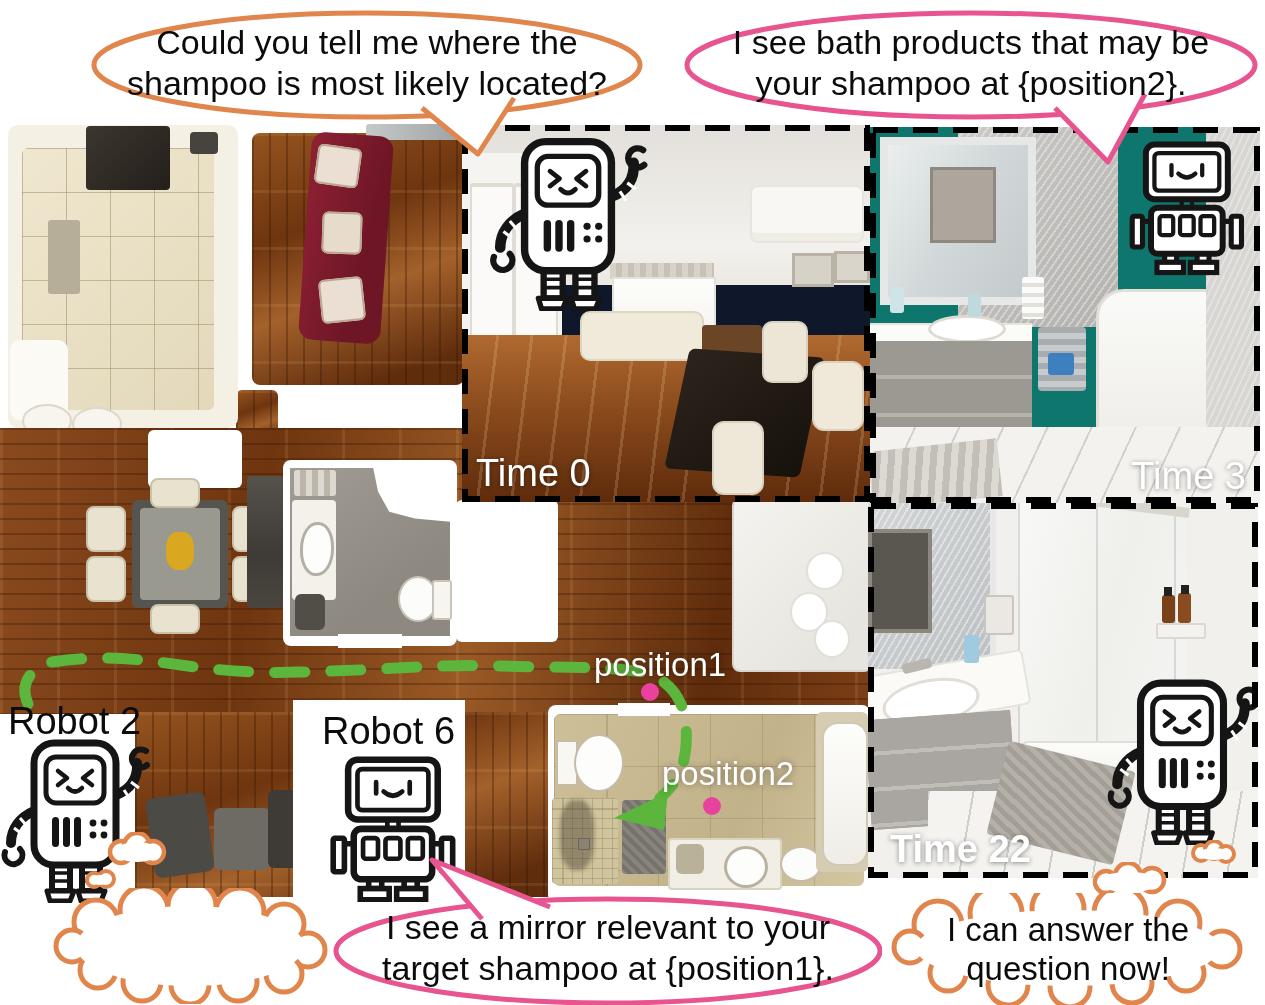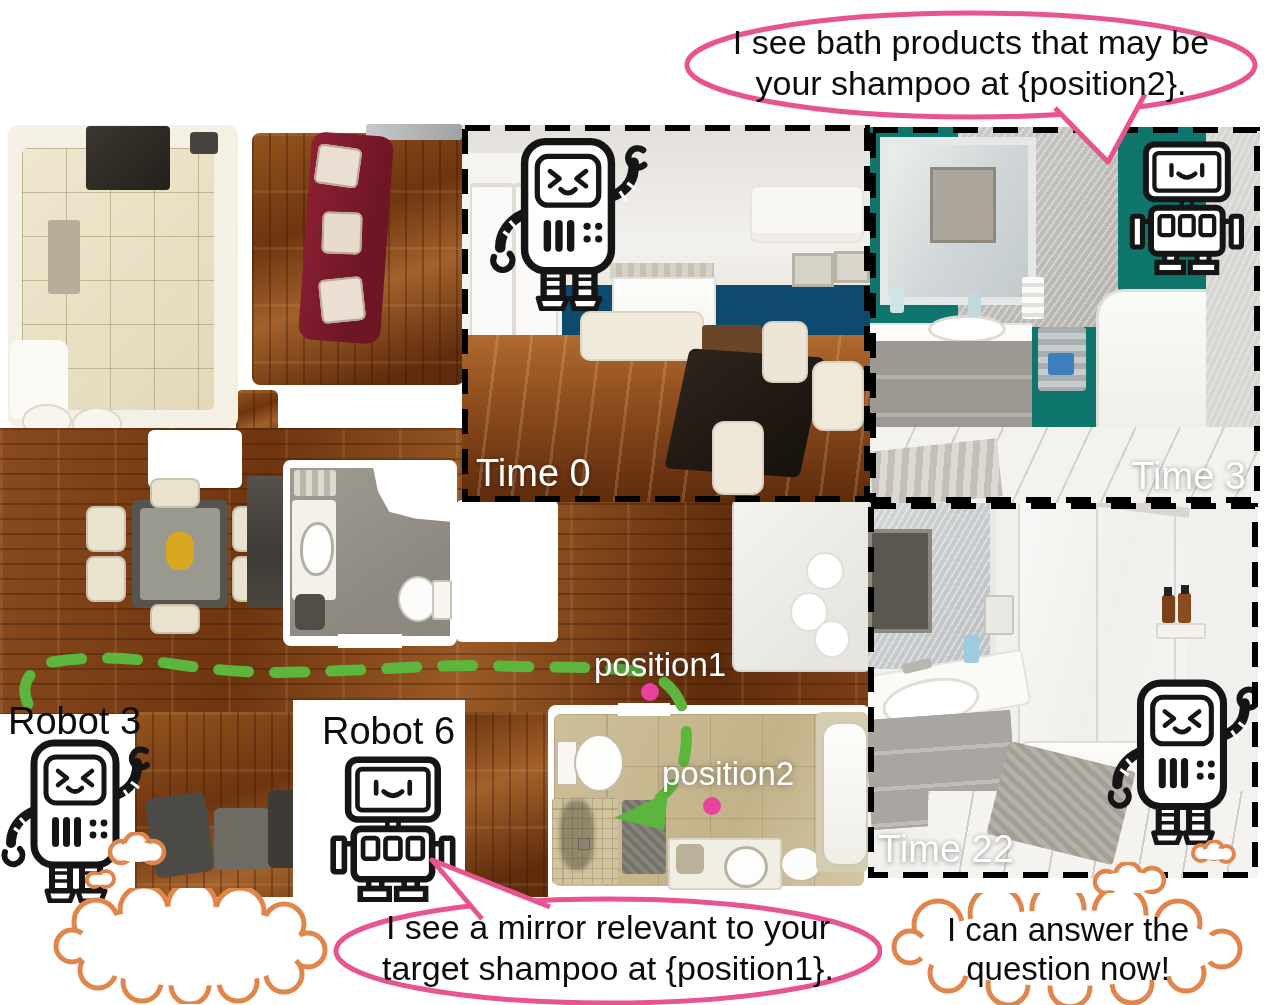--- a/index.html
+++ b/index.html
@@ -18,21 +18,21 @@
     linear-gradient(160deg,#95541f,#6e350f 35%,#a3612b 60%,#5f2c0c 90%);}
   .tile{background:
     repeating-linear-gradient(90deg, rgba(160,145,105,.55) 0 1.5px, rgba(0,0,0,0) 1.5px 44px),
     repeating-linear-gradient(180deg, rgba(160,145,105,.55) 0 1.5px, rgba(0,0,0,0) 1.5px 44px),
     linear-gradient(135deg,#EFE7CF,#E3D8BA);}
   .btile{background:
     repeating-linear-gradient(90deg, rgba(150,135,95,.4) 0 1.5px, rgba(0,0,0,0) 1.5px 52px),
     repeating-linear-gradient(180deg, rgba(150,135,95,.4) 0 1.5px, rgba(0,0,0,0) 1.5px 52px),
     linear-gradient(115deg,#CDBF98,#C2B28A 60%,#D3C7A2);}
   
-  .panel{position:absolute;overflow:hidden;background:#0c4a6e;}
+  .panel{position:absolute;overflow:hidden;background:#0f172a;}
   .dashborder{position:absolute;left:0;top:0;pointer-events:none;}
   .timelabel{position:absolute;color:#fff;font-size:38px;font-weight:400;
              text-shadow:0 1px 5px rgba(0,0,0,.45);line-height:1;}
   
   .maplabel{position:absolute;font-size:38px;font-weight:500;color:#0c0c0c;line-height:1;}
   .poslabel{position:absolute;font-size:33px;font-weight:400;color:#fff;line-height:1;
             text-shadow:0 0 7px rgba(0,0,0,.4);}
   .bubbletext{position:absolute;font-size:34px;line-height:1.2;text-align:center;color:#0b0b0b;}
   .cloudtext{position:absolute;font-size:33px;line-height:1.18;text-align:center;color:#0b0b0b;}
   svg{display:block;}
@@ -229,45 +229,52 @@
     <i class="abs" style="left:-10px;top:160px;width:166px;height:52px;background:#FBFAF7;border:2px solid #E5E3DC;border-radius:6px;transform:rotate(-10deg);"></i>
     <i class="abs" style="left:14px;top:176px;width:92px;height:40px;background:#FFFFFF;border:3px solid #E0DED6;border-radius:50%;transform:rotate(-10deg);"></i>
     <i class="abs" style="left:34px;top:158px;width:30px;height:10px;background:#B9B6B0;border-radius:4px;transform:rotate(-14deg);"></i>
     <i class="abs" style="left:96px;top:132px;width:15px;height:28px;background:#9FCBE0;border-radius:3px;"></i>
     <i class="abs" style="left:0;top:212px;width:146px;height:110px;background:repeating-linear-gradient(180deg,#A9A5A0 0 32px,#C0BCB6 32px 36px),#A9A5A0;transform:rotate(-4deg);"></i>
     <i class="abs" style="left:60px;top:288px;width:330px;height:87px;background:repeating-linear-gradient(100deg,rgba(185,182,176,.6) 0 2px,rgba(0,0,0,0) 2px 44px),#F4F3F0;"></i>
     <i class="abs" style="left:128px;top:252px;width:130px;height:96px;background:repeating-linear-gradient(30deg,#B5B0A8 0 5px,#A39E96 5px 10px);transform:rotate(14deg);border-radius:4px;"></i>
     <svg class="abs" style="left:238px;top:170px;" width="152" height="172">
         <use href="#robot-cute"></use>
       </svg>
-    <span class="timelabel" style="left:10px;bottom:10px;">Time 22</span>
+    <span class="timelabel" style="left:22px;bottom:10px;font-weight:bold;">Time 22</span>
     <svg class="dashborder" width="390" height="375">
         <rect x="3" y="3" width="384" height="369" fill="none" stroke="#000" stroke-width="6" stroke-dasharray="25 15"></rect>
       </svg>
   </div>
 
   <svg class="abs" style="left:0;top:0;pointer-events:none;" width="1265" height="1005">
     <path d="M 28 704 C 20 686, 28 668, 52 662 C 150 648, 180 676, 300 672 C 390 670, 430 664, 500 666 C 560 668, 606 666, 642 672 C 668 678, 684 698, 686 726 C 688 756, 682 780, 660 798" fill="none" stroke="#5CB53C" stroke-width="11" stroke-linecap="round" stroke-dasharray="30 26"></path>
     <polygon points="614,818 668,792 664,830" fill="#5CB53C"></polygon>
     <circle cx="650" cy="692" r="9" fill="#E8429E"></circle>
     <circle cx="712" cy="806" r="9" fill="#E8429E"></circle>
   </svg>
   <span class="poslabel" style="left:594px;top:648px;">position1</span>
   <span class="poslabel" style="left:662px;top:757px;">position2</span>
 
-  <span class="maplabel" style="left:8px;top:702px;">Robot 3</span>
+  <span class="maplabel" style="left:8px;top:702px;">Robot 2</span>
   <svg class="abs" style="left:0px;top:733px;" width="150" height="170">
       <use href="#robot-cute"></use>
     </svg>
 
   <span class="maplabel" style="left:322px;top:712px;">Robot 6</span>
   <svg class="abs" style="left:322px;top:752px;" width="140" height="150">
       <use href="#robot-boxy"></use>
     </svg>
 
+  <div class="abs" style="left:90px;top:8px;width:558px;height:156px;">
+    <svg width="558" height="156">
+      <ellipse cx="277" cy="57" rx="273" ry="52" fill="#fff" stroke="#E0854C" stroke-width="5"></ellipse>
+      <path d="M332 100 L388 146 L424 90" fill="#fff" stroke="#E0854C" stroke-width="5" stroke-linejoin="round"></path>
+    </svg>
+    <span class="bubbletext" style="left:34px;top:14px;width:486px;">Could you tell me where the shampoo is most likely located?</span>
+  </div>
 
   <div class="abs" style="left:683px;top:8px;width:578px;height:162px;">
     <svg width="578" height="162">
       <ellipse cx="288" cy="57" rx="284" ry="52" fill="#fff" stroke="#E7548F" stroke-width="5"></ellipse>
       <path d="M372 100 L425 154 L462 86" fill="#fff" stroke="#E7548F" stroke-width="5" stroke-linejoin="round"></path>
     </svg>
     <span class="bubbletext" style="left:40px;top:14px;width:496px;">I see bath products that may be your shampoo at {position2}.</span>
   </div>
 
   <div class="abs" style="left:330px;top:843px;width:552px;height:162px;">

